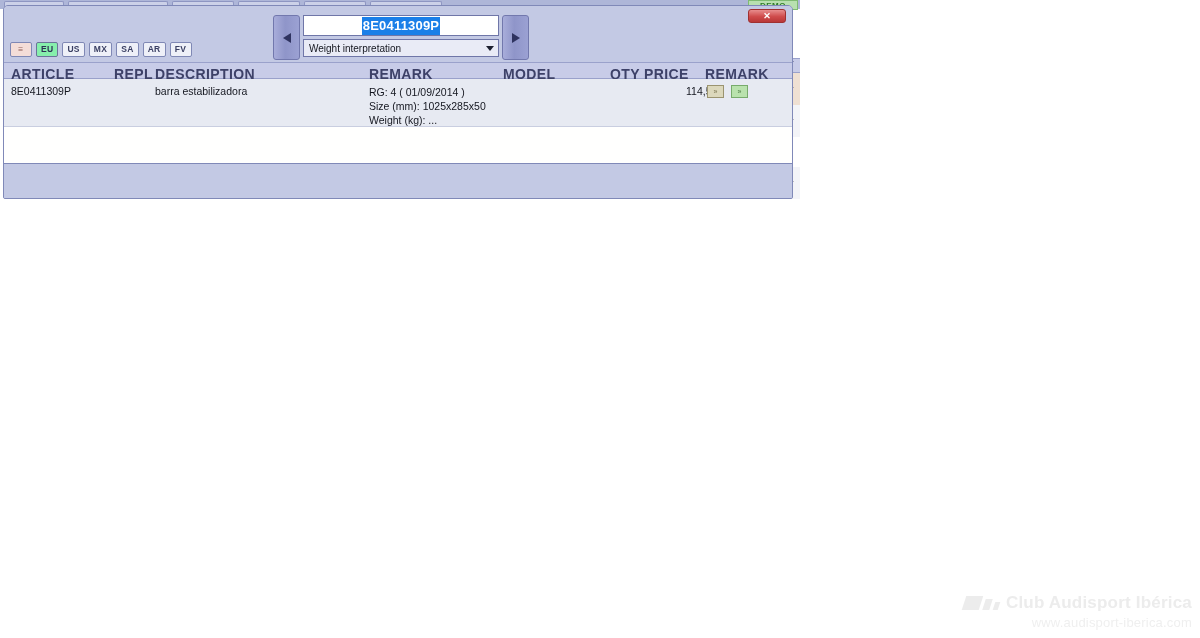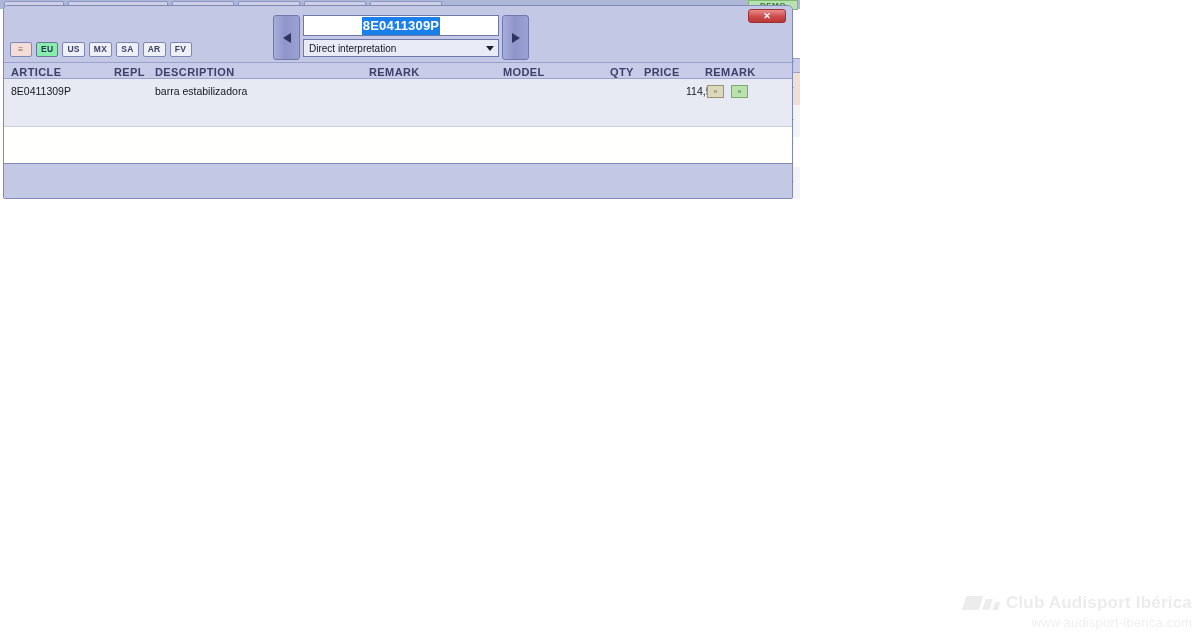--- a/index.html
+++ b/index.html
@@ -196,21 +196,21 @@
     border-top: 5px solid #1d2030;
   }
 
   
   .table-head {
     position: relative;
     height: 15px;
     background: #c8cce8;
     border-top: 1px solid #9aa1cb;
     border-bottom: 1px solid #9aa1cb;
-    font-size: 11px;
+    font-size: 14px;
     font-weight: bold;
     color: #3d4168;
     letter-spacing: 0.4px;
   }
   .table-head .th {
     position: absolute;
     top: 3px;
     white-space: nowrap;
   }
 
@@ -375,21 +375,21 @@
       <div class="search-cluster">
         <div class="nav-arrow left">
           <span class="tri"></span>
         </div>
 
         <div class="search-stack">
           <div class="search-input">
             <span class="sel">8E0411309P</span>
           </div>
           <div class="search-select">
-            <span>Direct interpretation</span>
+            <span>Weight interpretation</span>
             <span class="caret"></span>
           </div>
         </div>
 
         <div class="nav-arrow right">
           <span class="tri"></span>
         </div>
       </div>
     </div>
 
@@ -403,20 +403,25 @@
       <span class="th" style="left:640px;">PRICE</span>
       <span class="th" style="left:701px;">REMARK</span>
     </div>
 
     <div class="rows">
 
       <div class="row">
         <span class="cell" style="left:7px;">8E0411309P</span>
         <span class="cell bold" style="left:151px;">barra estabilizadora</span>
 
+        <span class="cell multiline" style="left:365px;">
+          <span>RG: 4 ( 01/09/2014 )</span><br>
+          <span>Size (mm): 1025x285x50</span><br>
+          <span>Weight (kg): ...</span>
+        </span>
 
         <span class="cell bold" style="left:658px;margin-left:24px;">114,50</span>
 
         <div class="mini-btn" style="left:703px;">»</div>
         <div class="mini-btn green" style="left:727px;">»</div>
       </div>
 
       <div class="row-empty"></div>
     </div>
 

